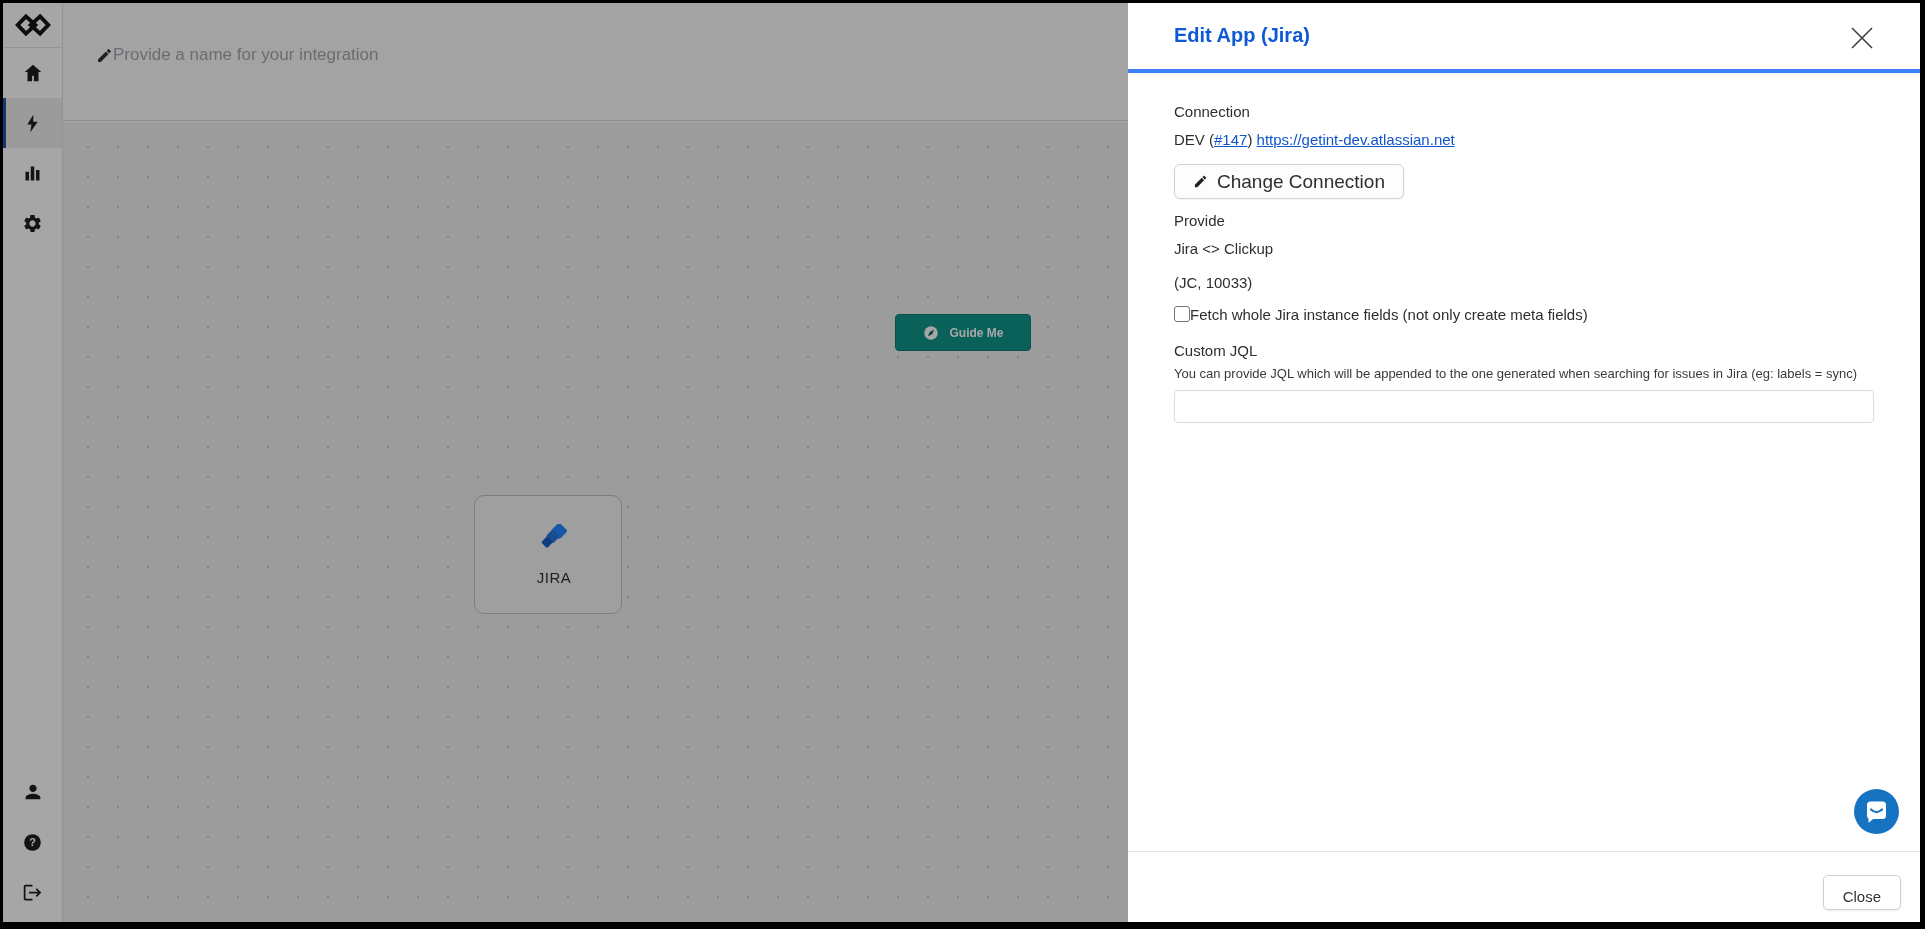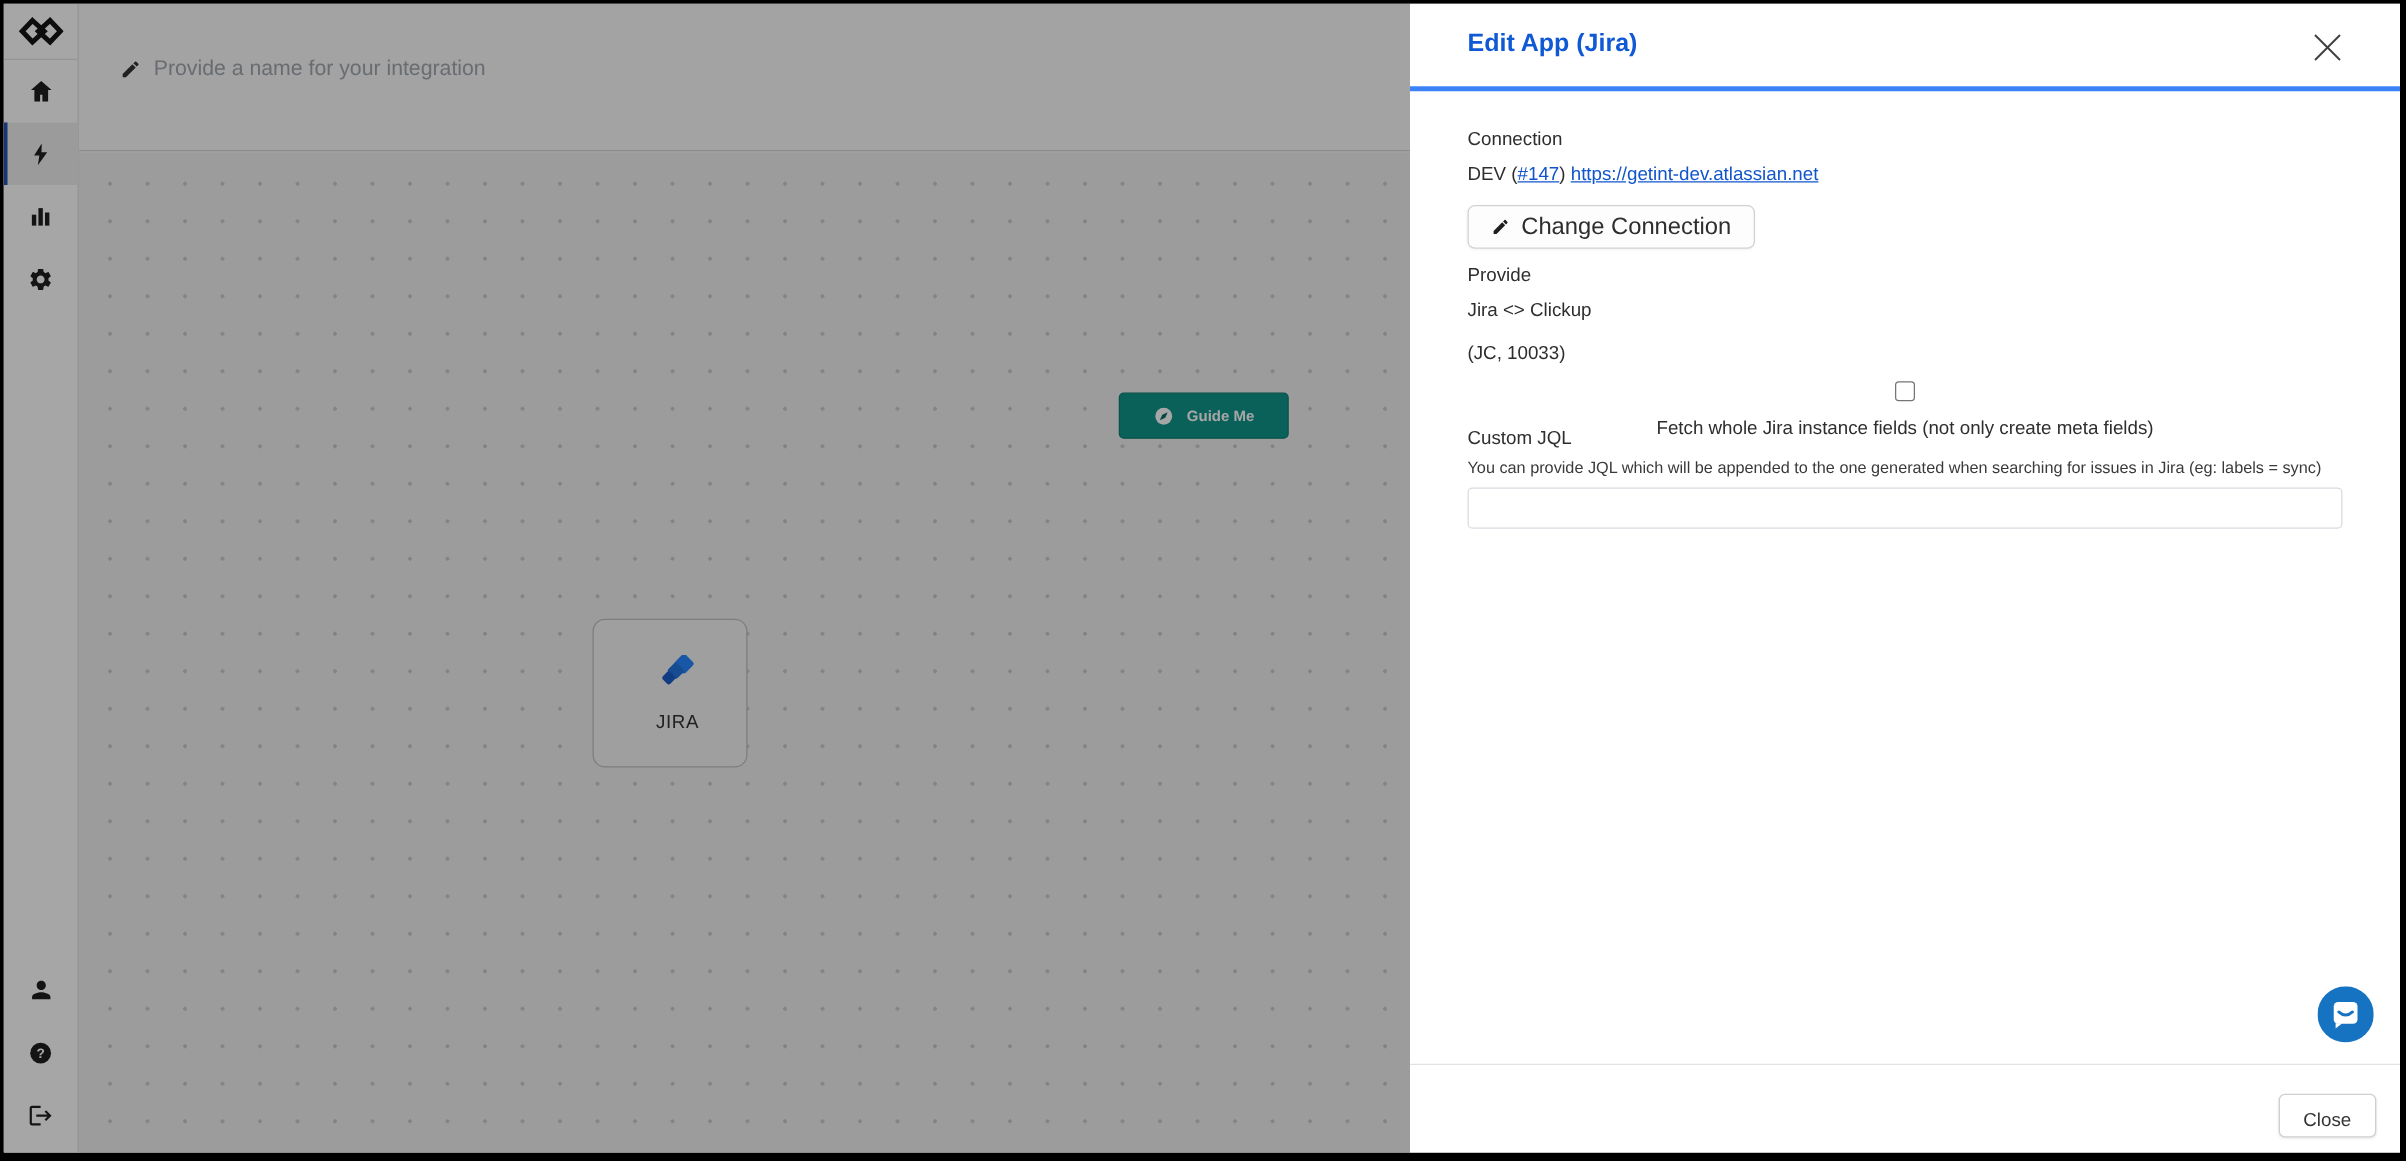--- a/index.html
+++ b/index.html
@@ -35,40 +35,40 @@
   }
   .sidebar-bottom { position:absolute; bottom:5px; left:0; width:100%; }
 
   
   .topbar {
     position:absolute; left:60px; top:0; right:0; height:118px;
     background:#fafafa; border-bottom:1px solid #d8d8d8; z-index:5;
   }
   .integration-name {
     position:absolute; left:33px; top:42px;
-    display:flex; align-items:center; gap:10px; cursor:pointer;
+    display:flex; align-items:center; cursor:pointer;
   }
   .integration-name .label { font-size:17px; color:#a2a8ae; }
 
   
   .canvas {
     position:absolute; left:60px; top:119px; right:0; bottom:0;
     background-color:#f0f0f0;
     background-image:radial-gradient(circle, #c9c9c9 1.3px, transparent 1.5px);
     background-size:30px 30px; background-position:10px 10px;
     z-index:1;
   }
   .guide-me {
     position:absolute; left:832px; top:192px; width:136px; height:37px;
     background:#10968a; border:1px solid #0a7d72; border-radius:4px;
     display:flex; align-items:center; justify-content:center; gap:9px;
     color:#fff; font-size:12px; font-weight:bold; cursor:pointer;
   }
   .jira-node {
-    position:absolute; left:411px; top:373px; width:124px; height:119px;
+    position:absolute; left:411px; top:373px; width:148px; height:119px;
     background:#f4f4f4; border:1.5px solid #c0c0c0; border-radius:10px;
     display:flex; flex-direction:column; align-items:center; justify-content:center;
     gap:15px; cursor:pointer;padding-left:12px;
   }
   .jira-node .node-label { font-size:15px; color:#333; letter-spacing:0.5px; }
 
   
   .dim-overlay {
     position:absolute; left:0; top:0; width:1125px; height:100%;
     background:rgba(0,0,0,0.35); z-index:40;
@@ -103,21 +103,21 @@
     margin-top:16px; height:35px; padding:0 18px;
     display:inline-flex; align-items:center; gap:9px;
     background:#fdfdfd; border:1px solid #d2d2d2; border-radius:6px;
     font-size:19px; color:#2e2e2e; cursor:pointer;
     box-shadow:0 1px 2px rgba(0,0,0,0.05);
     font-family:"Liberation Sans", sans-serif;
   }
   .lbl-project { margin-top:14px; }
   .project-name { margin-top:12px; font-size:15px; line-height:16px; color:#2e2e2e; }
   .project-meta { margin-top:18px; font-size:15px; line-height:16px; color:#2e2e2e; }
-  .checkbox-row { margin-top:14px; display:flex; align-items:center; gap:13px; height:18px;flex-direction:column; }
+  .checkbox-row { margin-top:14px; display:flex; align-items:center; height:18px; }
   .checkbox-row input[type="checkbox"] {
     appearance:none; -webkit-appearance:none;
     width:16px; height:16px; border:1.5px solid #757575; border-radius:3px;
     background:#fff; cursor:pointer; flex:0 0 auto;
   }
   .checkbox-row .cb-label { font-size:15px; color:#2e2e2e; cursor:pointer; }
   .lbl-jql { margin-top:20px; }
   .jql-hint { margin-top:8px; font-size:13px; line-height:14px; color:#3a3a3a; }
   .jql-input {
     margin-top:9px; display:block; width:100%; height:33px;

